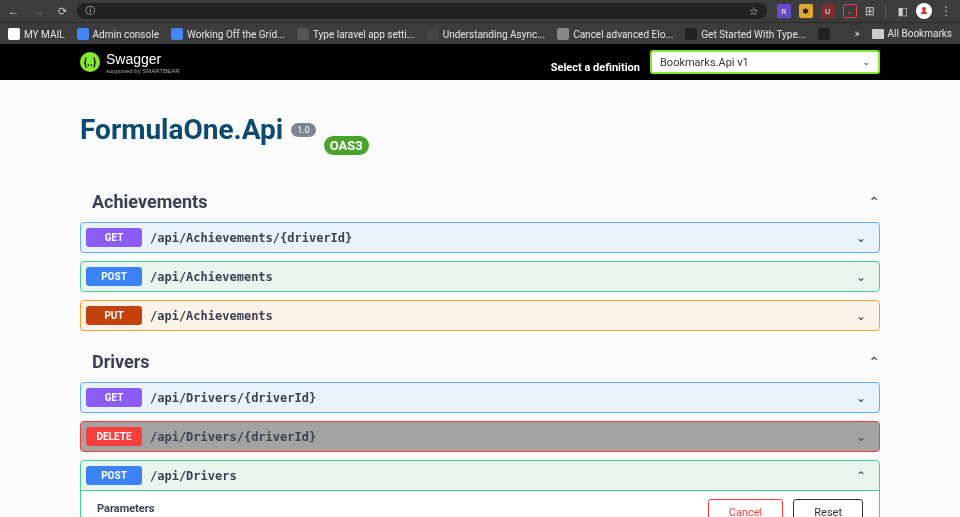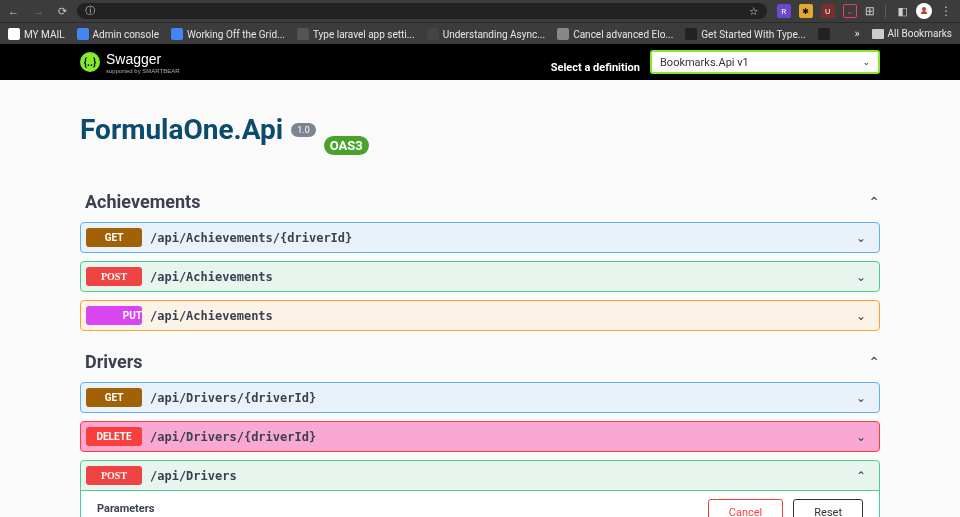--- a/index.html
+++ b/index.html
@@ -37,39 +37,39 @@
 .swag-header .dropdown .chev { margin-left: auto; font-size: 9px; color: #333; }
 
 
 .content { width: 800px; margin: 0 auto; padding: 24px 0 0 0; }
 .title-row { display: flex; align-items: center; gap: 8px; }
 .api-title { font-size: 28px; font-weight: 700; color: #0c4a6e; }
 .badge-version { background: #7d8492; color: #fff; font-size: 9px; padding: 2px 6px; border-radius: 10px; }
 .badge-oas { background: #49a32b; color: #fff; font-size: 13px; padding: 2px 6px; border-radius: 10px; font-weight: 700; margin-top: 32px; }
 .swagger-link { font-size: 10px; color: #4990e2; display: inline-block; margin-top: 4px; }
 
-.section-header { display: flex; align-items: center; margin: 36px 0 10px 5px; cursor: pointer; }
+.section-header { display: flex; align-items: center; margin: 36px 0 10px 12px; cursor: pointer; }
 .section-header.tighter { margin-top: 20px; }
 .section-title { font-size: 18px; font-weight: 700; color: #3b4151; }
 .section-header .expand { margin-left: auto; font-size: 14px; color: #3b4151; }
 
 
 .op { border-radius: 4px; margin-bottom: 8px; border: 1px solid; }
 .op .summary { display: flex; align-items: center; padding: 5px; cursor: pointer; }
 .op .method { color: #fff; font-size: 10px; font-weight: 700; padding: 4px 0; width: 56px; text-align: center; border-radius: 3px; flex-shrink: 0; }
 .op .path { font-family: monospace; font-size: 12px; font-weight: 600; margin-left: 8px; color: #3b4151; }
 .op .chev { margin-left: auto; padding-right: 8px; font-size: 12px; color: #3b4151; }
 
 .op-get { background: #eaf2f9; border-color: #61affe; }
-.op-get .method { background: #a16207; }
+.op-get .method { background: #8b5cf6; }
 .op-post { background: #e8f4ed; border-color: #49cc90; }
-.op-post .method { background: #ef4444; font-family: Liberation Serif, serif; }
+.op-post .method { background: #3b82f6; }
 .op-put { background: #fbf3e7; border-color: #fca130; }
-.op-put .method { background: #d946ef; text-align: right; }
-.op-delete { background: #f9a8d4; border-color: #f93e3e; }
+.op-put .method { background: #c2410c; }
+.op-delete { background: #a3a3a3; border-color: #f93e3e; }
 .op-delete .method { background: #f93e3e; }
 
 
 .op-body { border-top: 1px solid #49cc90; background: #fff; }
 .tabs-row { display: flex; align-items: center; padding: 8px 16px; }
 .tabs-row .tab { font-size: 11px; font-weight: 700; color: #3b4151; padding-bottom: 6px; border-bottom: 3px solid #49cc90; }
 .tabs-row .buttons { margin-left: auto; display: flex; gap: 10px; }
 .btn { font-size: 11px; padding: 6px 20px; border-radius: 3px; cursor: pointer; background: #fff; }
 .btn-cancel { border: 1px solid #f93e3e; color: #f93e3e; }
 .btn-reset { border: 1px solid #333; color: #333; }

